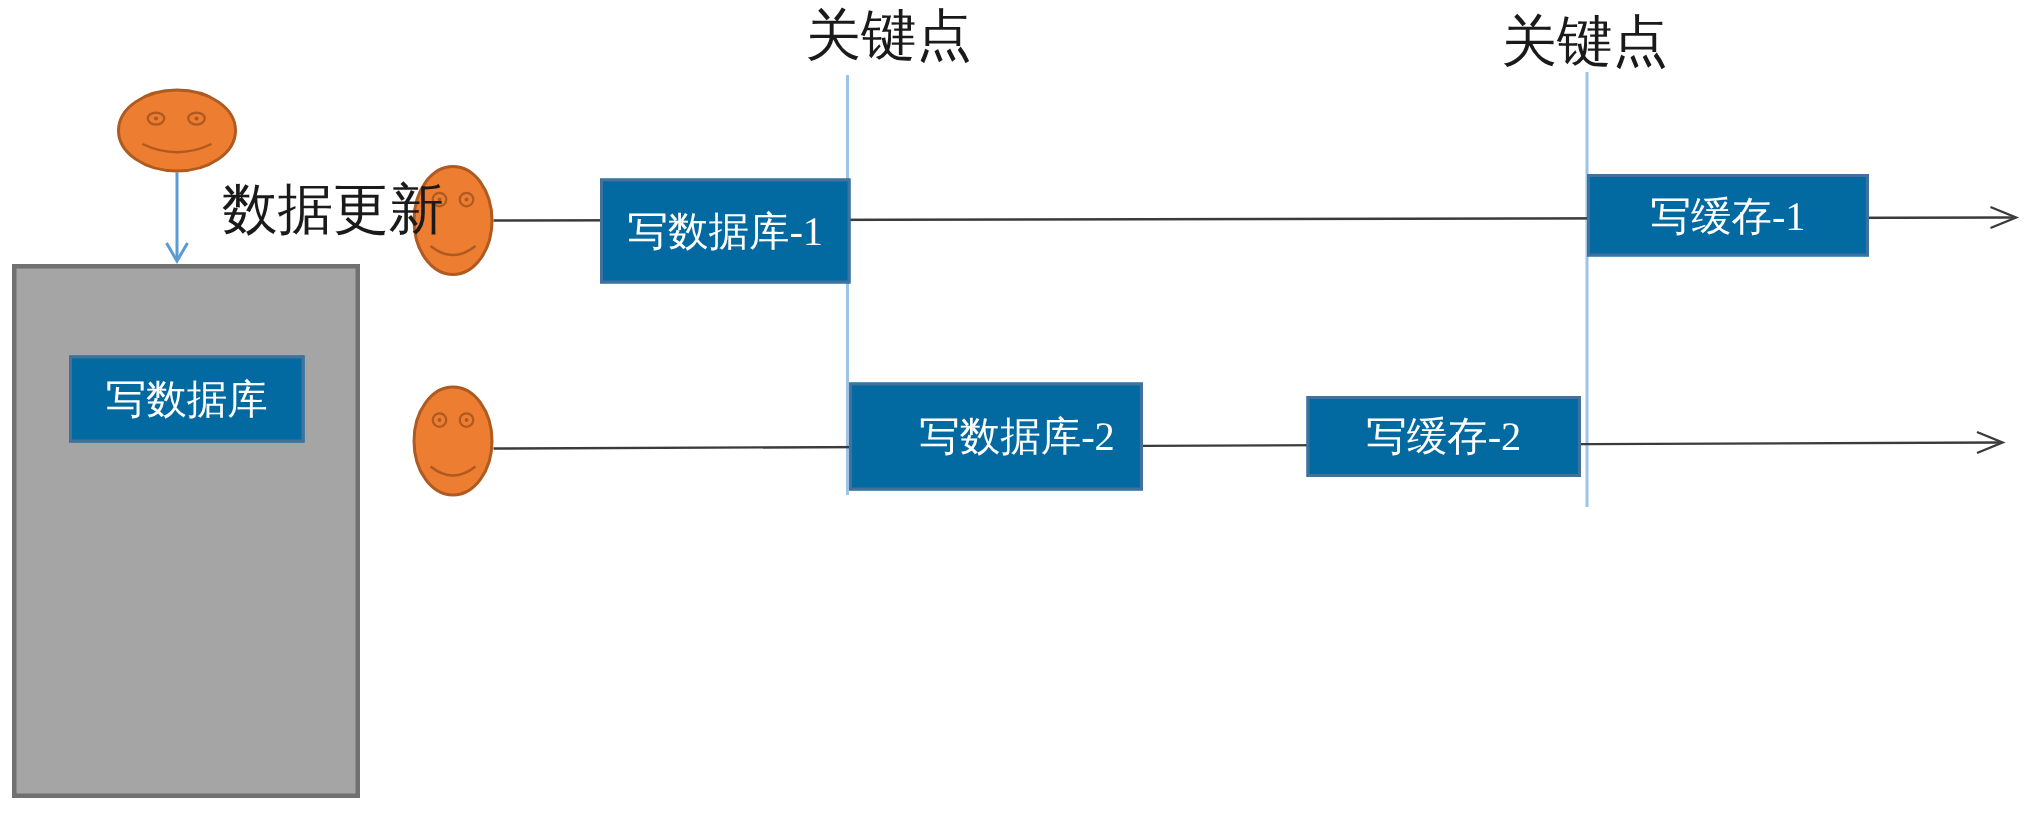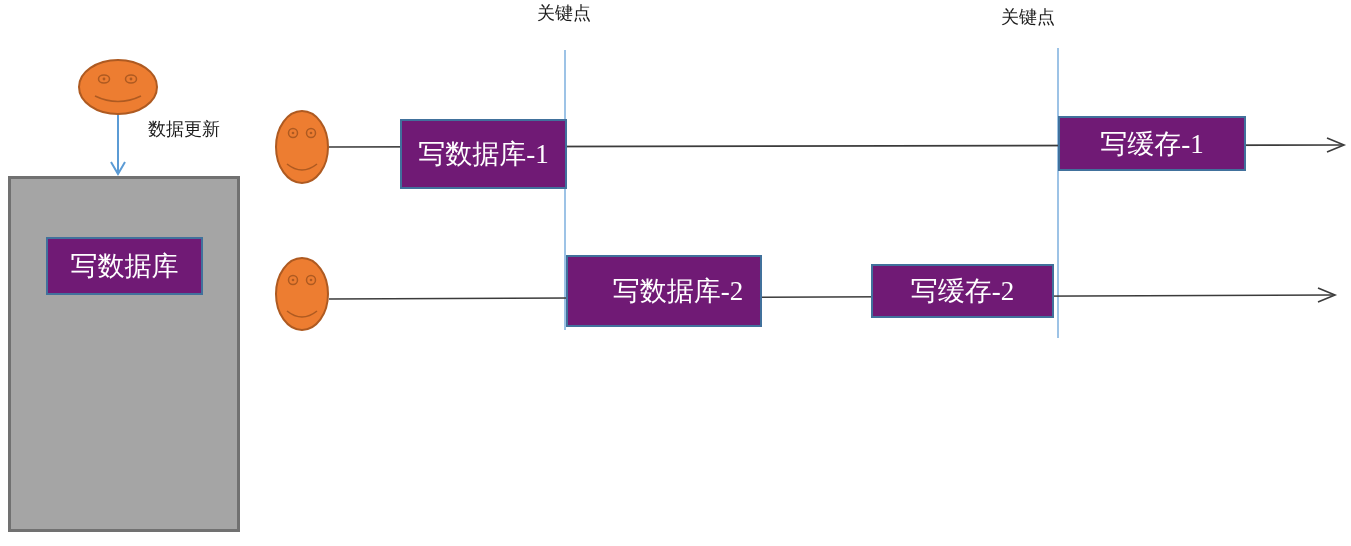--- a/index.html
+++ b/index.html
@@ -18,36 +18,36 @@
   .lines-layer {
     position: absolute;
     left: 0;
     top: 0;
     width: 1351px;
     height: 546px;
   }
   .label {
     position: absolute;
     color: #1a1a1a;
-    font-size: 18px;
+    font-size: 37px;
     line-height: 1.2;
     white-space: nowrap;
   }
   .panel {
     position: absolute;
     left: 8px;
     top: 176px;
     width: 226px;
     height: 350px;
     background: #a5a5a5;
     border: 3px solid #717171;
   }
   .pbox {
     position: absolute;
-    background: #701a75;
+    background: #0369a1;
     border: 2px solid #41719c;
     color: #ffffff;
     font-size: 27px;
     display: flex;
     align-items: center;
     justify-content: center;
     white-space: nowrap;
     box-sizing: border-box;
   }
   .box-write-db      { left: 46px;   top: 237px; width: 157px; height: 58px; }

